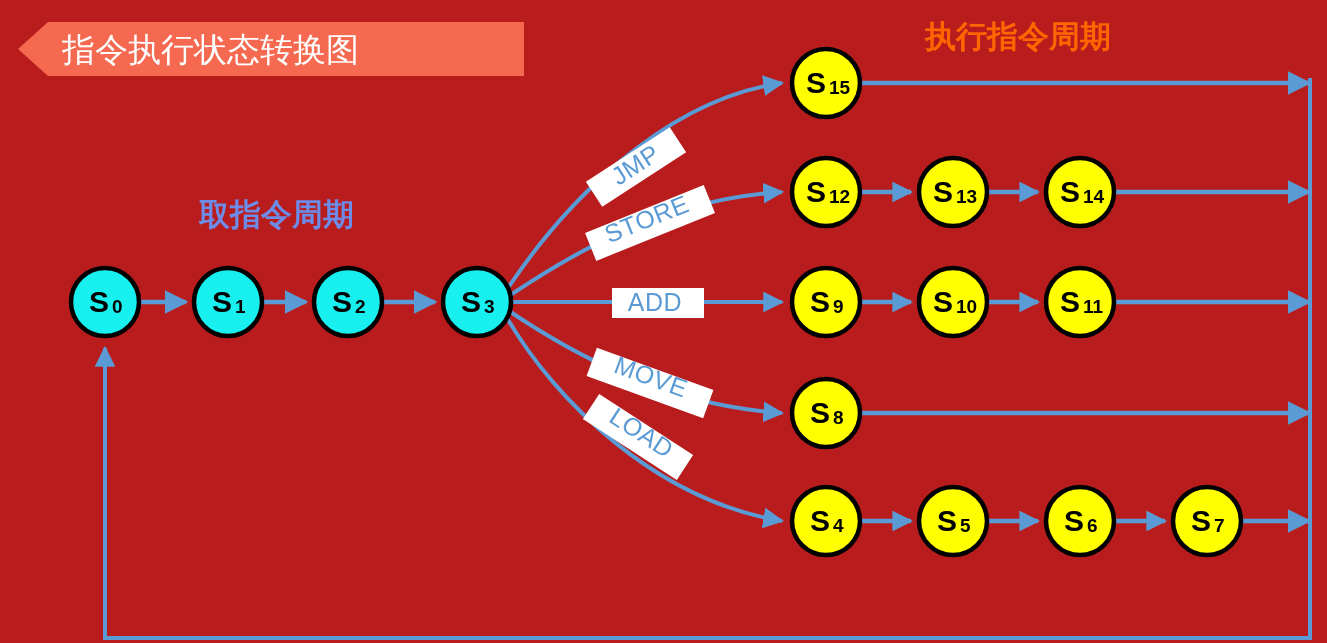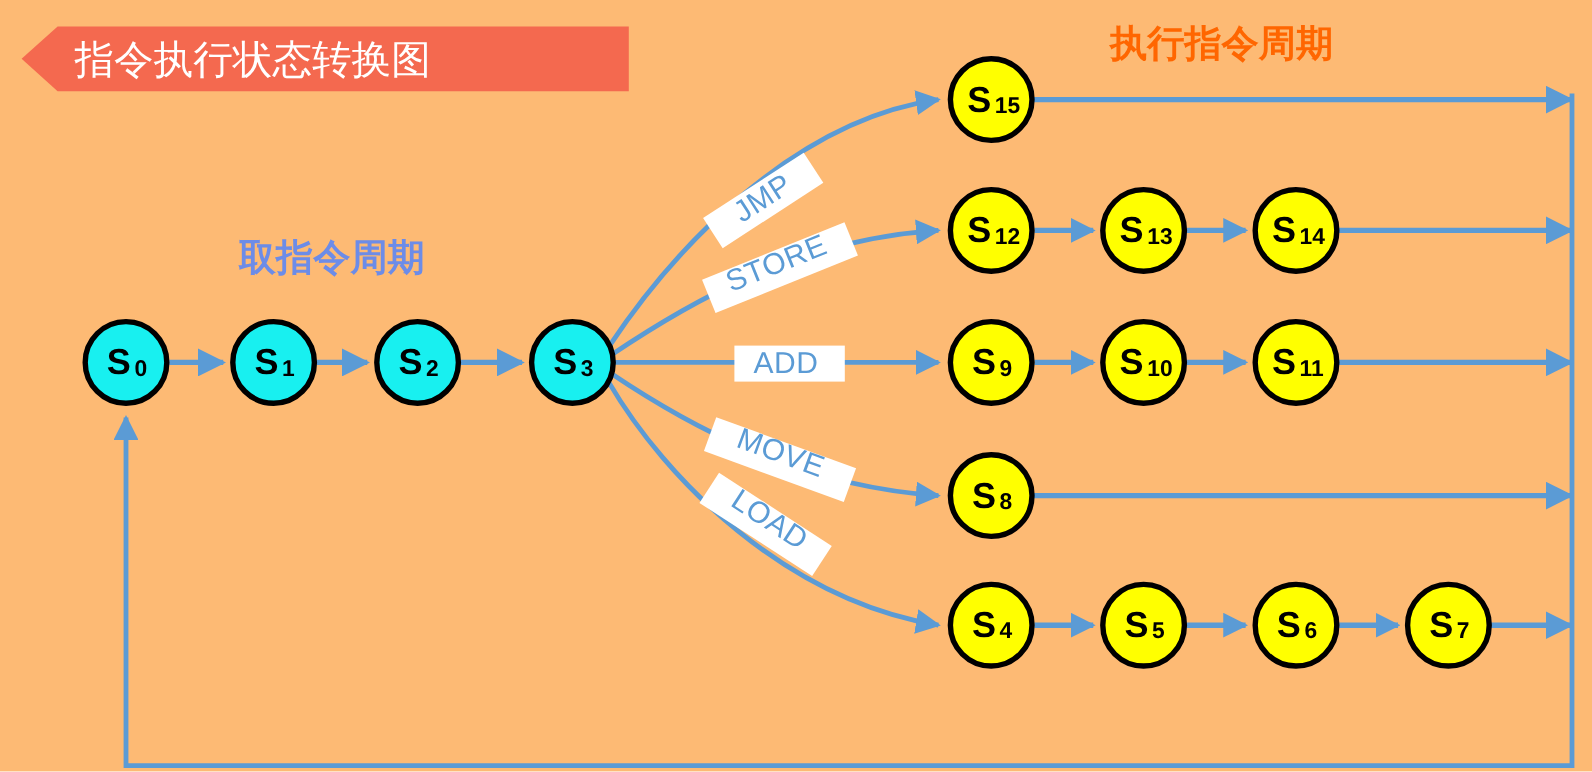--- a/index.html
+++ b/index.html
@@ -7,21 +7,21 @@
     padding: 0;
     background: #ffffff;
   }
   body {
     font-family: "Liberation Sans", sans-serif;
   }
   #canvas {
     position: relative;
     width: 1327px;
     height: 643px;
-    background: #fdba74;
+    background: #b91c1c;
     overflow: hidden;
   }
   svg.layer {
     position: absolute;
     left: 0;
     top: 0;
     width: 1327px;
     height: 643px;
   }
   .node-label {

